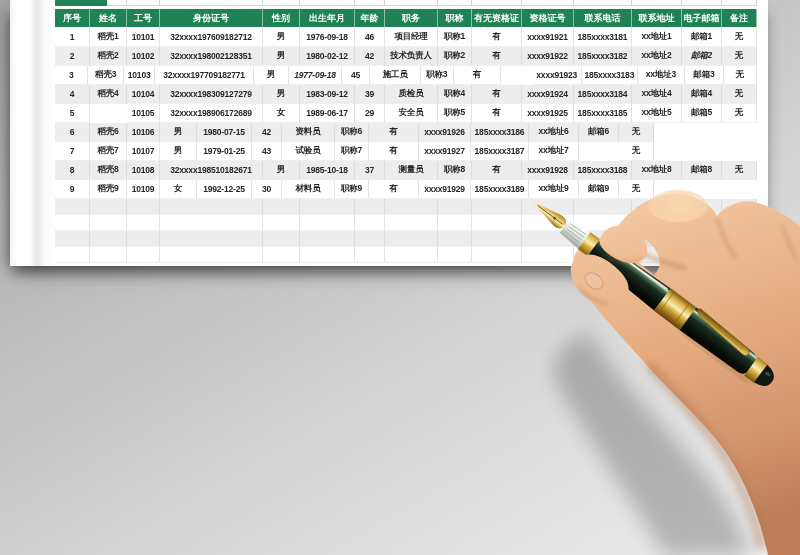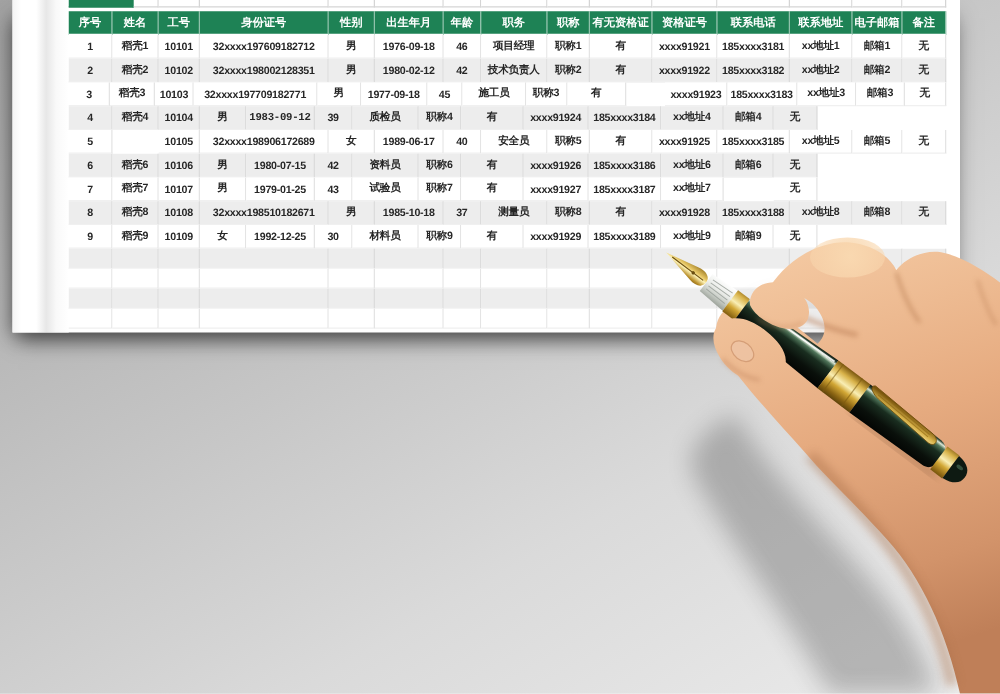--- a/index.html
+++ b/index.html
@@ -106,64 +106,65 @@
           <div class="cell" style="width: 103px;">32xxxx198002128351</div>
           <div class="cell" style="width: 37px;">男</div>
           <div class="cell" style="width: 55px;">1980-02-12</div>
           <div class="cell" style="width: 30px;">42</div>
           <div class="cell" style="width: 53px;">技术负责人</div>
           <div class="cell" style="width: 34px;">职称2</div>
           <div class="cell" style="width: 50px;">有</div>
           <div class="cell" style="width: 52px;">xxxx91922</div>
           <div class="cell" style="width: 58px;">185xxxx3182</div>
           <div class="cell" style="width: 50px;">xx地址2</div>
-          <div class="cell" style="width: 40px;">邮箱2</div>
+          <div class="cell" style="width: 40px; font-style: italic;">邮箱2</div>
           <div class="cell" style="width: 35px;">无</div>
         </div>
         <div class="t-row ">
           <div class="cell" style="width: 35px;">3</div>
           <div class="cell" style="width: 37px;">稻壳3</div>
           <div class="cell" style="width: 33px;">10103</div>
           <div class="cell" style="width: 103px;">32xxxx197709182771</div>
           <div class="cell" style="width: 37px;">男</div>
-          <div class="cell" style="width: 55px;">1977-09-18</div>
+          <div class="cell" style="width: 55px; font-style: italic;">1977-09-18</div>
           <div class="cell" style="width: 30px;">45</div>
           <div class="cell" style="width: 53px;">施工员</div>
           <div class="cell" style="width: 34px;">职称3</div>
           <div class="cell" style="width: 50px;">有</div>
           <div class="cell" style="width: 52px; margin-left: 31px;">xxxx91923</div>
           <div class="cell" style="width: 58px;">185xxxx3183</div>
           <div class="cell" style="width: 50px;">xx地址3</div>
           <div class="cell" style="width: 40px;">邮箱3</div>
           <div class="cell" style="width: 35px;">无</div>
         </div>
         <div class="t-row band">
           <div class="cell" style="width: 35px;">4</div>
           <div class="cell" style="width: 37px;">稻壳4</div>
           <div class="cell" style="width: 33px;">10104</div>
-          <div class="cell" style="width: 37px;">男</div>
-          <div class="cell" style="width: 55px; font-family: Liberation Mono, monospace;">1983-09-12</div>
+          <div class="cell" style="width: 103px;">32xxxx198309127279</div>
+          <div class="cell" style="width: 37px;">男</div>
+          <div class="cell" style="width: 55px;">1983-09-12</div>
           <div class="cell" style="width: 30px;">39</div>
           <div class="cell" style="width: 53px;">质检员</div>
           <div class="cell" style="width: 34px;">职称4</div>
           <div class="cell" style="width: 50px;">有</div>
           <div class="cell" style="width: 52px;">xxxx91924</div>
           <div class="cell" style="width: 58px;">185xxxx3184</div>
           <div class="cell" style="width: 50px;">xx地址4</div>
           <div class="cell" style="width: 40px;">邮箱4</div>
           <div class="cell" style="width: 35px;">无</div>
         </div>
         <div class="t-row ">
           <div class="cell" style="width: 35px;">5</div>
           <div class="cell" style="width: 37px; margin-top: 41px;">稻壳5</div>
           <div class="cell" style="width: 33px;">10105</div>
           <div class="cell" style="width: 103px;">32xxxx198906172689</div>
           <div class="cell" style="width: 37px;">女</div>
           <div class="cell" style="width: 55px;">1989-06-17</div>
-          <div class="cell" style="width: 30px;">40</div>
+          <div class="cell" style="width: 30px;">29</div>
           <div class="cell" style="width: 53px;">安全员</div>
           <div class="cell" style="width: 34px;">职称5</div>
           <div class="cell" style="width: 50px;">有</div>
           <div class="cell" style="width: 52px;">xxxx91925</div>
           <div class="cell" style="width: 58px;">185xxxx3185</div>
           <div class="cell" style="width: 50px;">xx地址5</div>
           <div class="cell" style="width: 40px; text-align: center;">邮箱5</div>
           <div class="cell" style="width: 35px;">无</div>
         </div>
         <div class="t-row band">

